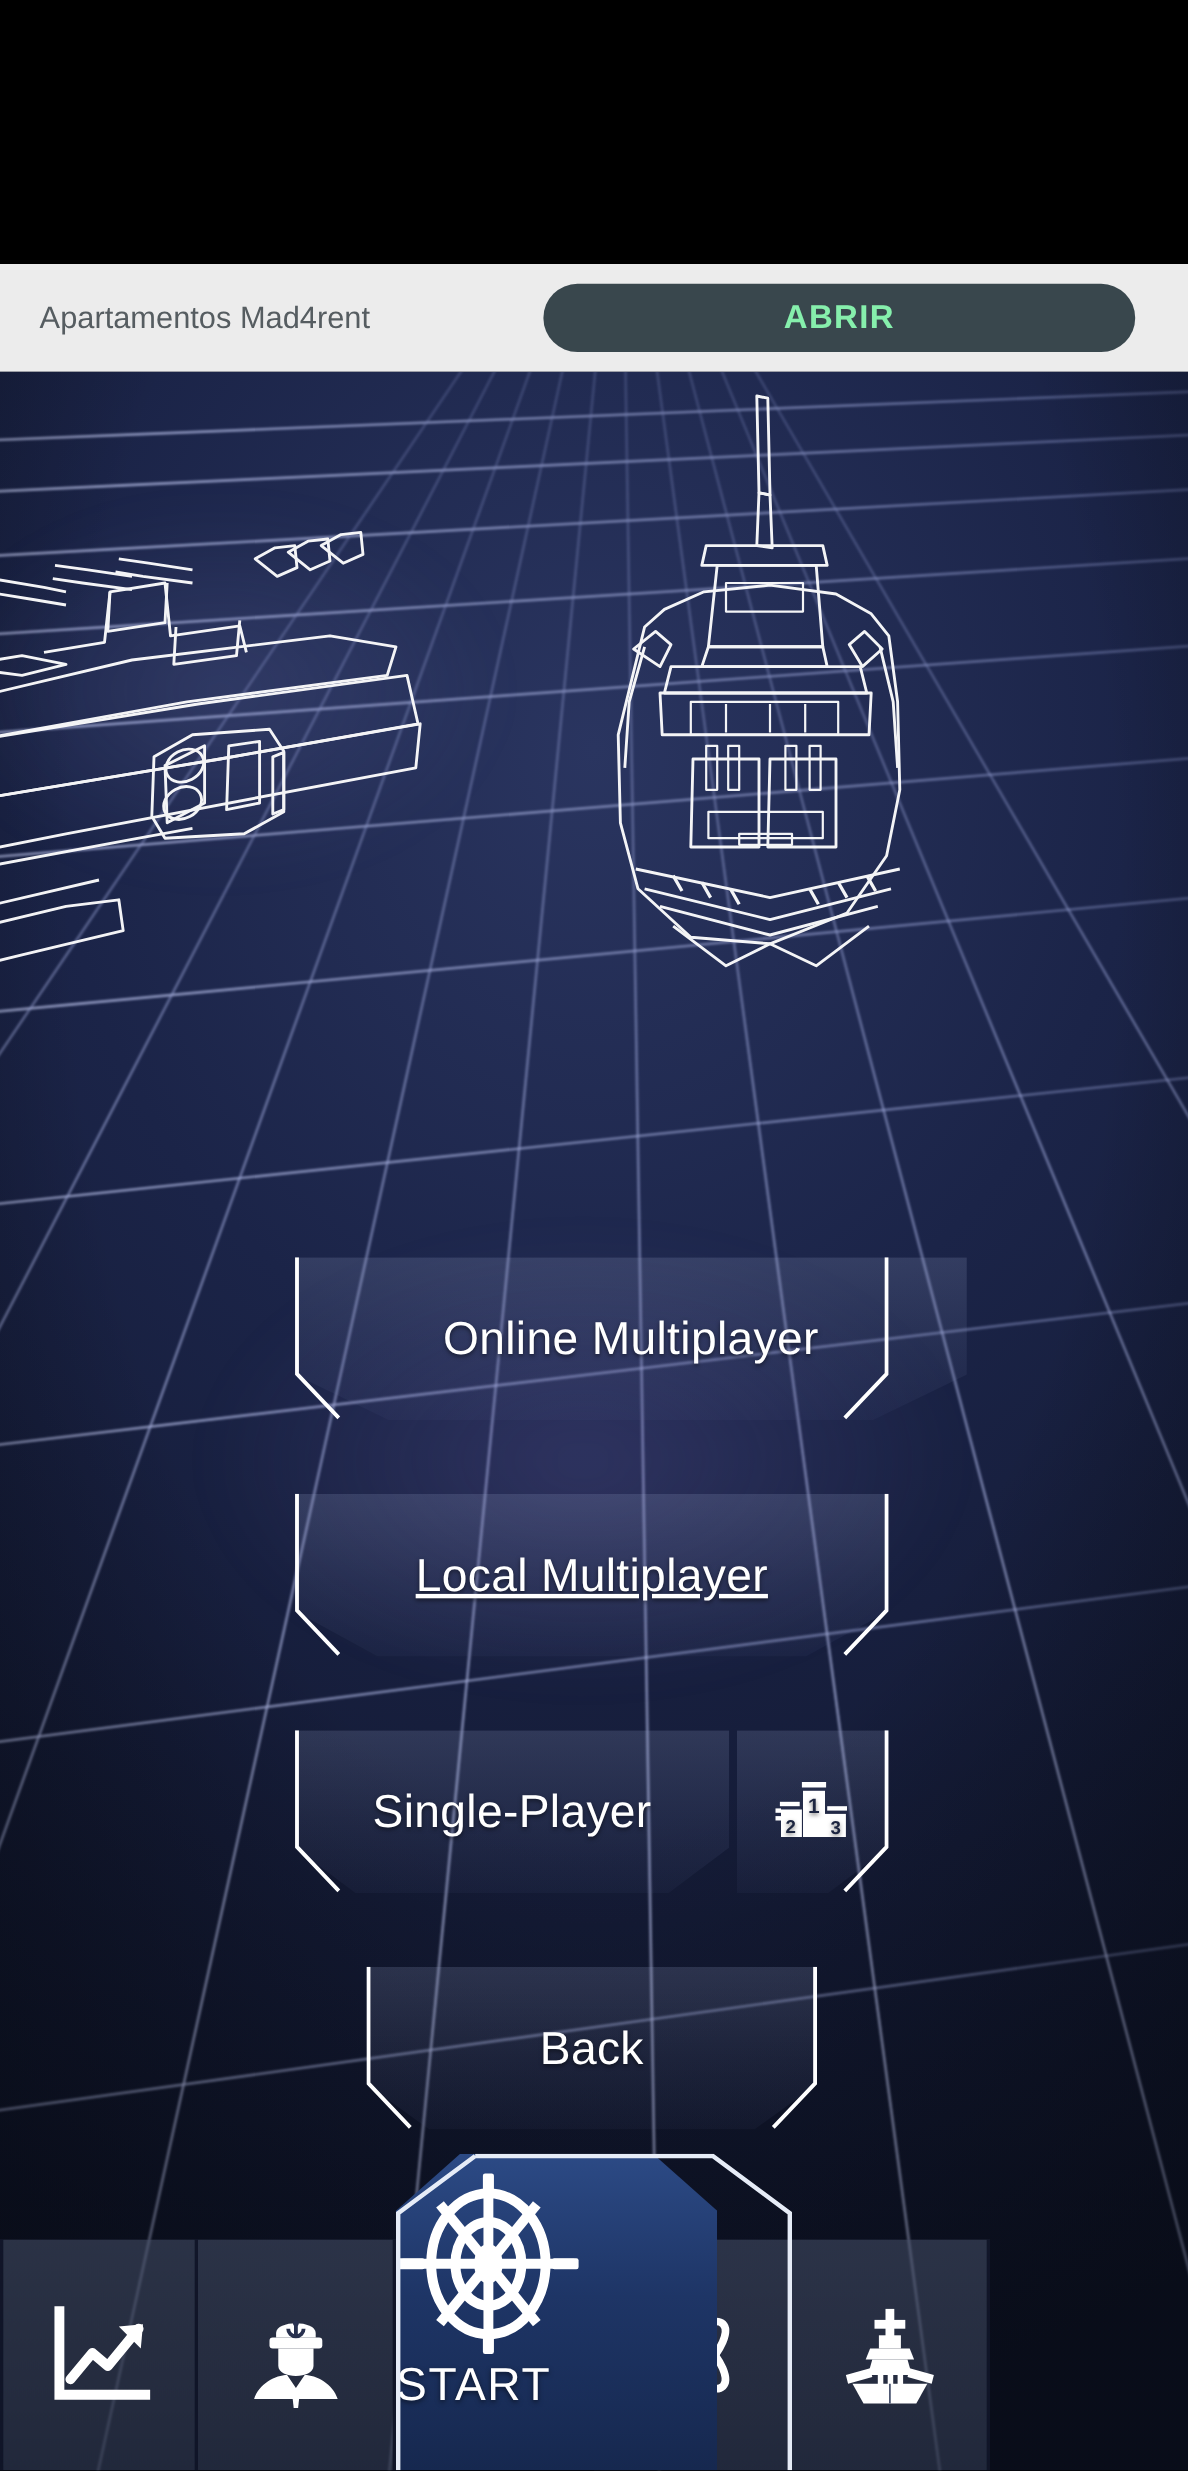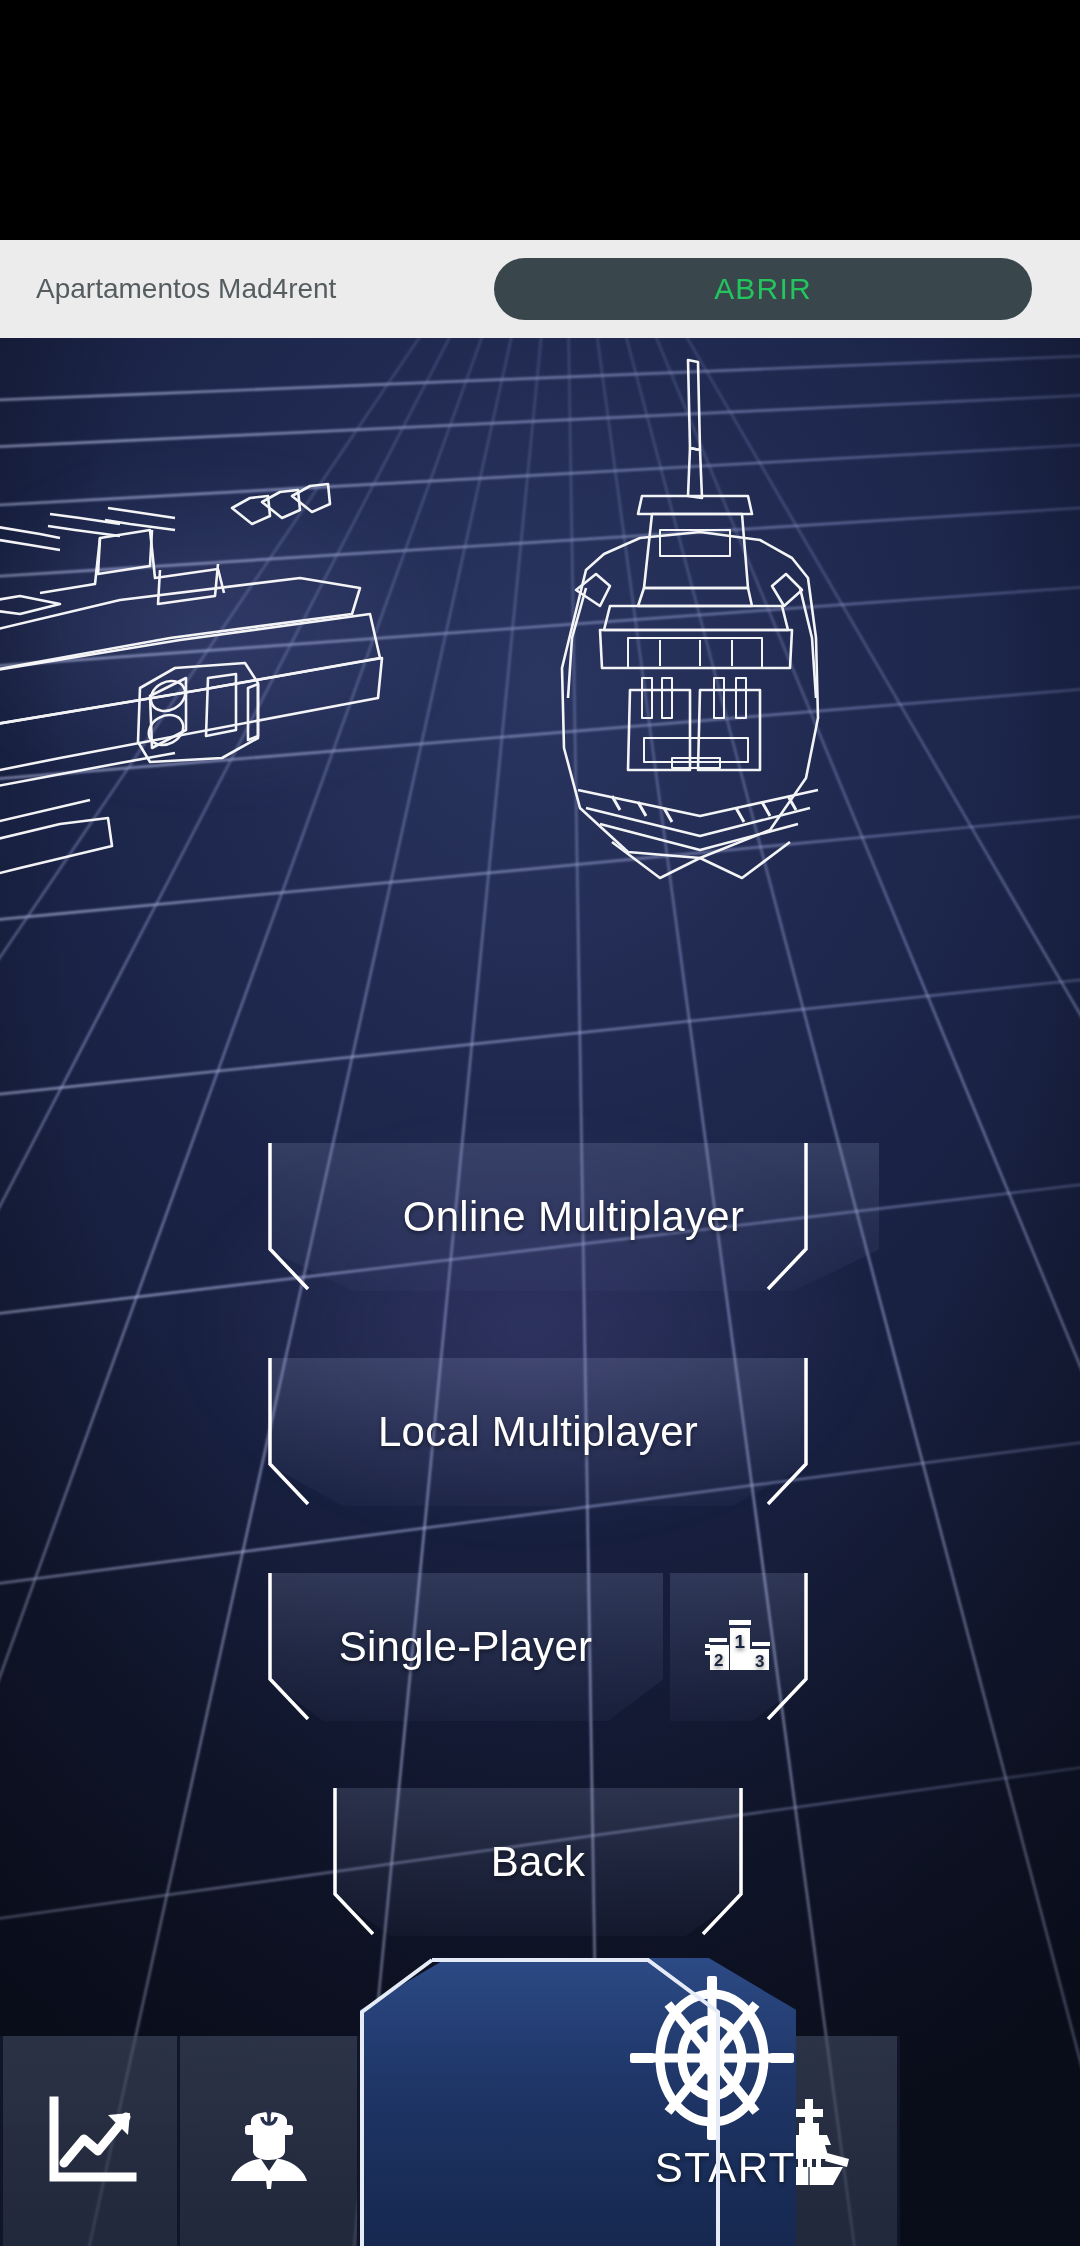--- a/index.html
+++ b/index.html
@@ -51,21 +51,21 @@
     padding-left: 48px;
   }
   .ad-advertiser {
     position: absolute; left: 36px; top: 50%; transform: translateY(-50%);
     font-size: 28px; color: #565d61;
   }
   .ad-cta {
     position: absolute; left: 494px; top: 50%; transform: translateY(-50%);
     width: 538px; height: 62px; border-radius: 34px;
     background: #39474d; border: none;
-    color: #22c55e; font-size: 30px; font-weight: normal; letter-spacing: 1.2px;
+    color: #86efac; font-size: 30px; font-weight: bold; letter-spacing: 1.2px;
     font-family: "Liberation Sans", sans-serif;
     display: flex; align-items: center; justify-content: center;
   }
 
   
   .game {
     position: absolute; left: 0; top: 338px; width: 1080px; height: 1908px;
     background:
       radial-gradient(ellipse 120% 80% at 50% 18%, #2a3560 0%, #1b2448 38%, #141b36 70%, #0e1326 100%);
     overflow: hidden;
@@ -93,21 +93,21 @@
     display: flex; align-items: center; justify-content: center;
     color: #ffffff;
     background: linear-gradient(180deg, rgba(150,162,200,0.20) 0%, rgba(120,132,175,0.13) 55%, rgba(90,102,150,0.07) 100%);
     clip-path: polygon(0 0, 100% 0, 100% 72%, 86% 100%, 14% 100%, 0 72%);
     font-size: 42px; letter-spacing: 0.3px;
     text-shadow: 0 2px 4px rgba(0,0,0,0.5);
   }
   .btn-edge { position: absolute; pointer-events: none; }
 
   #btn-online  { left: 268px; top: 805px; width: 611px; height: 148px; }
-  #btn-local   { left: 268px; top: 1020px; width: 540px; height: 148px; }
+  #btn-local   { left: 268px; top: 1020px; width: 540px; height: 148px; text-decoration: underline; }
   #btn-single  { left: 268px; top: 1235px; width: 395px; height: 148px; }
   #btn-trophy  { left: 670px; top: 1235px; width: 138px; height: 148px;
                  clip-path: polygon(0 0, 100% 0, 100% 72%, 60% 100%, 0 100%, 0 0); }
   #btn-back    { left: 333px; top: 1450px; width: 410px; height: 148px; }
 
   .trophy-icon { width: 72px; height: 66px; display:block; }
 
   
   .navbar {
     position: absolute; left: 0; bottom: 0; width: 1080px; height: 210px;
@@ -118,24 +118,24 @@
     width: 180px; height: 210px;
     background: linear-gradient(180deg, rgba(70,80,105,0.55) 0%, rgba(48,57,80,0.62) 100%);
     border-right: 3px solid rgba(14,19,38,0.9);
     display: flex; align-items: center; justify-content: center;
   }
   .nav-cell:first-child { border-left: 3px solid rgba(14,19,38,0.9); }
   .nav-spacer { width: 180px; background: transparent; border: none; }
   .nav-icon { width: 96px; height: 96px; display: block; }
 
   .start-btn {
-    position: absolute; left: 360px; bottom: 0; width: 436px; height: 288px;
+    position: absolute; left: 360px; bottom: 0; width: 292px; height: 288px;
     background: linear-gradient(180deg, #2c4a85 0%, #1e3566 45%, #16284f 100%);
     clip-path: polygon(20% 0, 80% 0, 100% 18%, 100% 100%, 0 100%, 0 18%);
-    display: flex; flex-direction: column; align-items: flex-end;
+    display: flex; flex-direction: column; align-items: flex-start;
     padding-top: 14px;
   }
   .start-outline { position: absolute; left: 360px; bottom: 0; width: 360px; height: 288px; pointer-events:none; }
   .wheel-icon { width: 168px; height: 168px; display: block; margin-top: 2px; }
   .start-label {
     color: #ffffff; font-size: 42px; letter-spacing: 1.5px;
     margin-top: 2px; text-shadow: 0 2px 5px rgba(0,0,0,0.55);
   }
 </style>
 </head>

